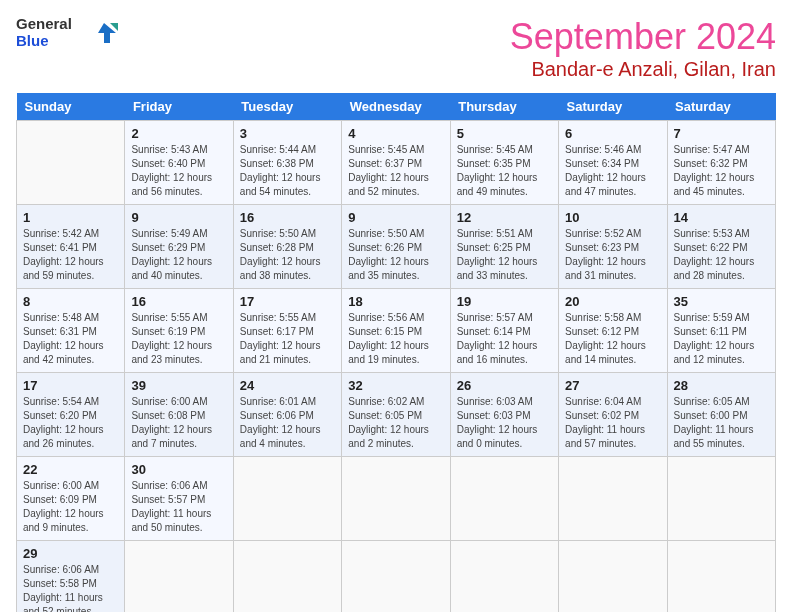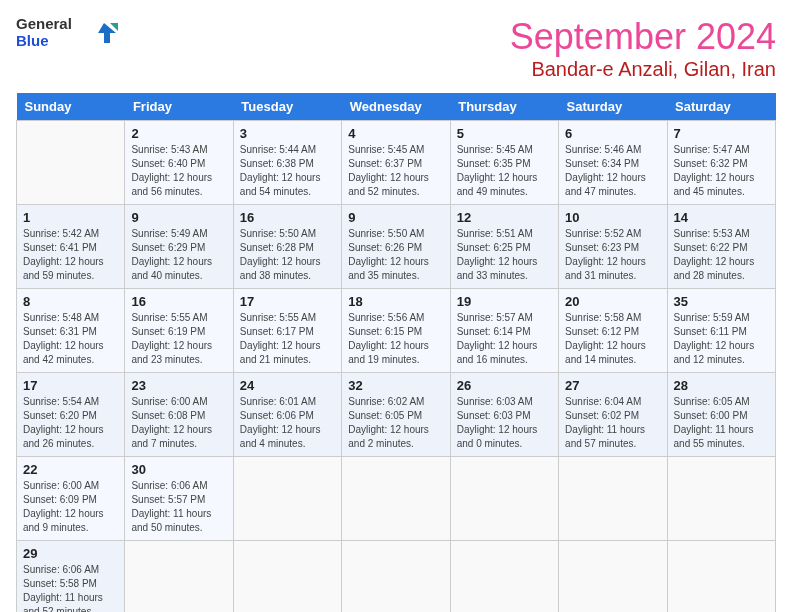--- a/index.html
+++ b/index.html
@@ -199,21 +199,21 @@
           <span class="day-num">35</span>
           <div class="day-info">Sunrise: 5:59 AM<br>Sunset: 6:11 PM<br>Daylight: 12 hours<br>and 12 minutes.</div>
         </td>
       </tr>
       <tr>
         <td>
           <span class="day-num">17</span>
           <div class="day-info">Sunrise: 5:54 AM<br>Sunset: 6:20 PM<br>Daylight: 12 hours<br>and 26 minutes.</div>
         </td>
         <td>
-          <span class="day-num">23</span>
+          <span class="day-num">39</span>
           <div class="day-info">Sunrise: 6:00 AM<br>Sunset: 6:08 PM<br>Daylight: 12 hours<br>and 7 minutes.</div>
         </td>
         <td>
           <span class="day-num">24</span>
           <div class="day-info">Sunrise: 6:01 AM<br>Sunset: 6:06 PM<br>Daylight: 12 hours<br>and 4 minutes.</div>
         </td>
         <td>
           <span class="day-num">32</span>
           <div class="day-info">Sunrise: 6:02 AM<br>Sunset: 6:05 PM<br>Daylight: 12 hours<br>and 2 minutes.</div>
         </td>

